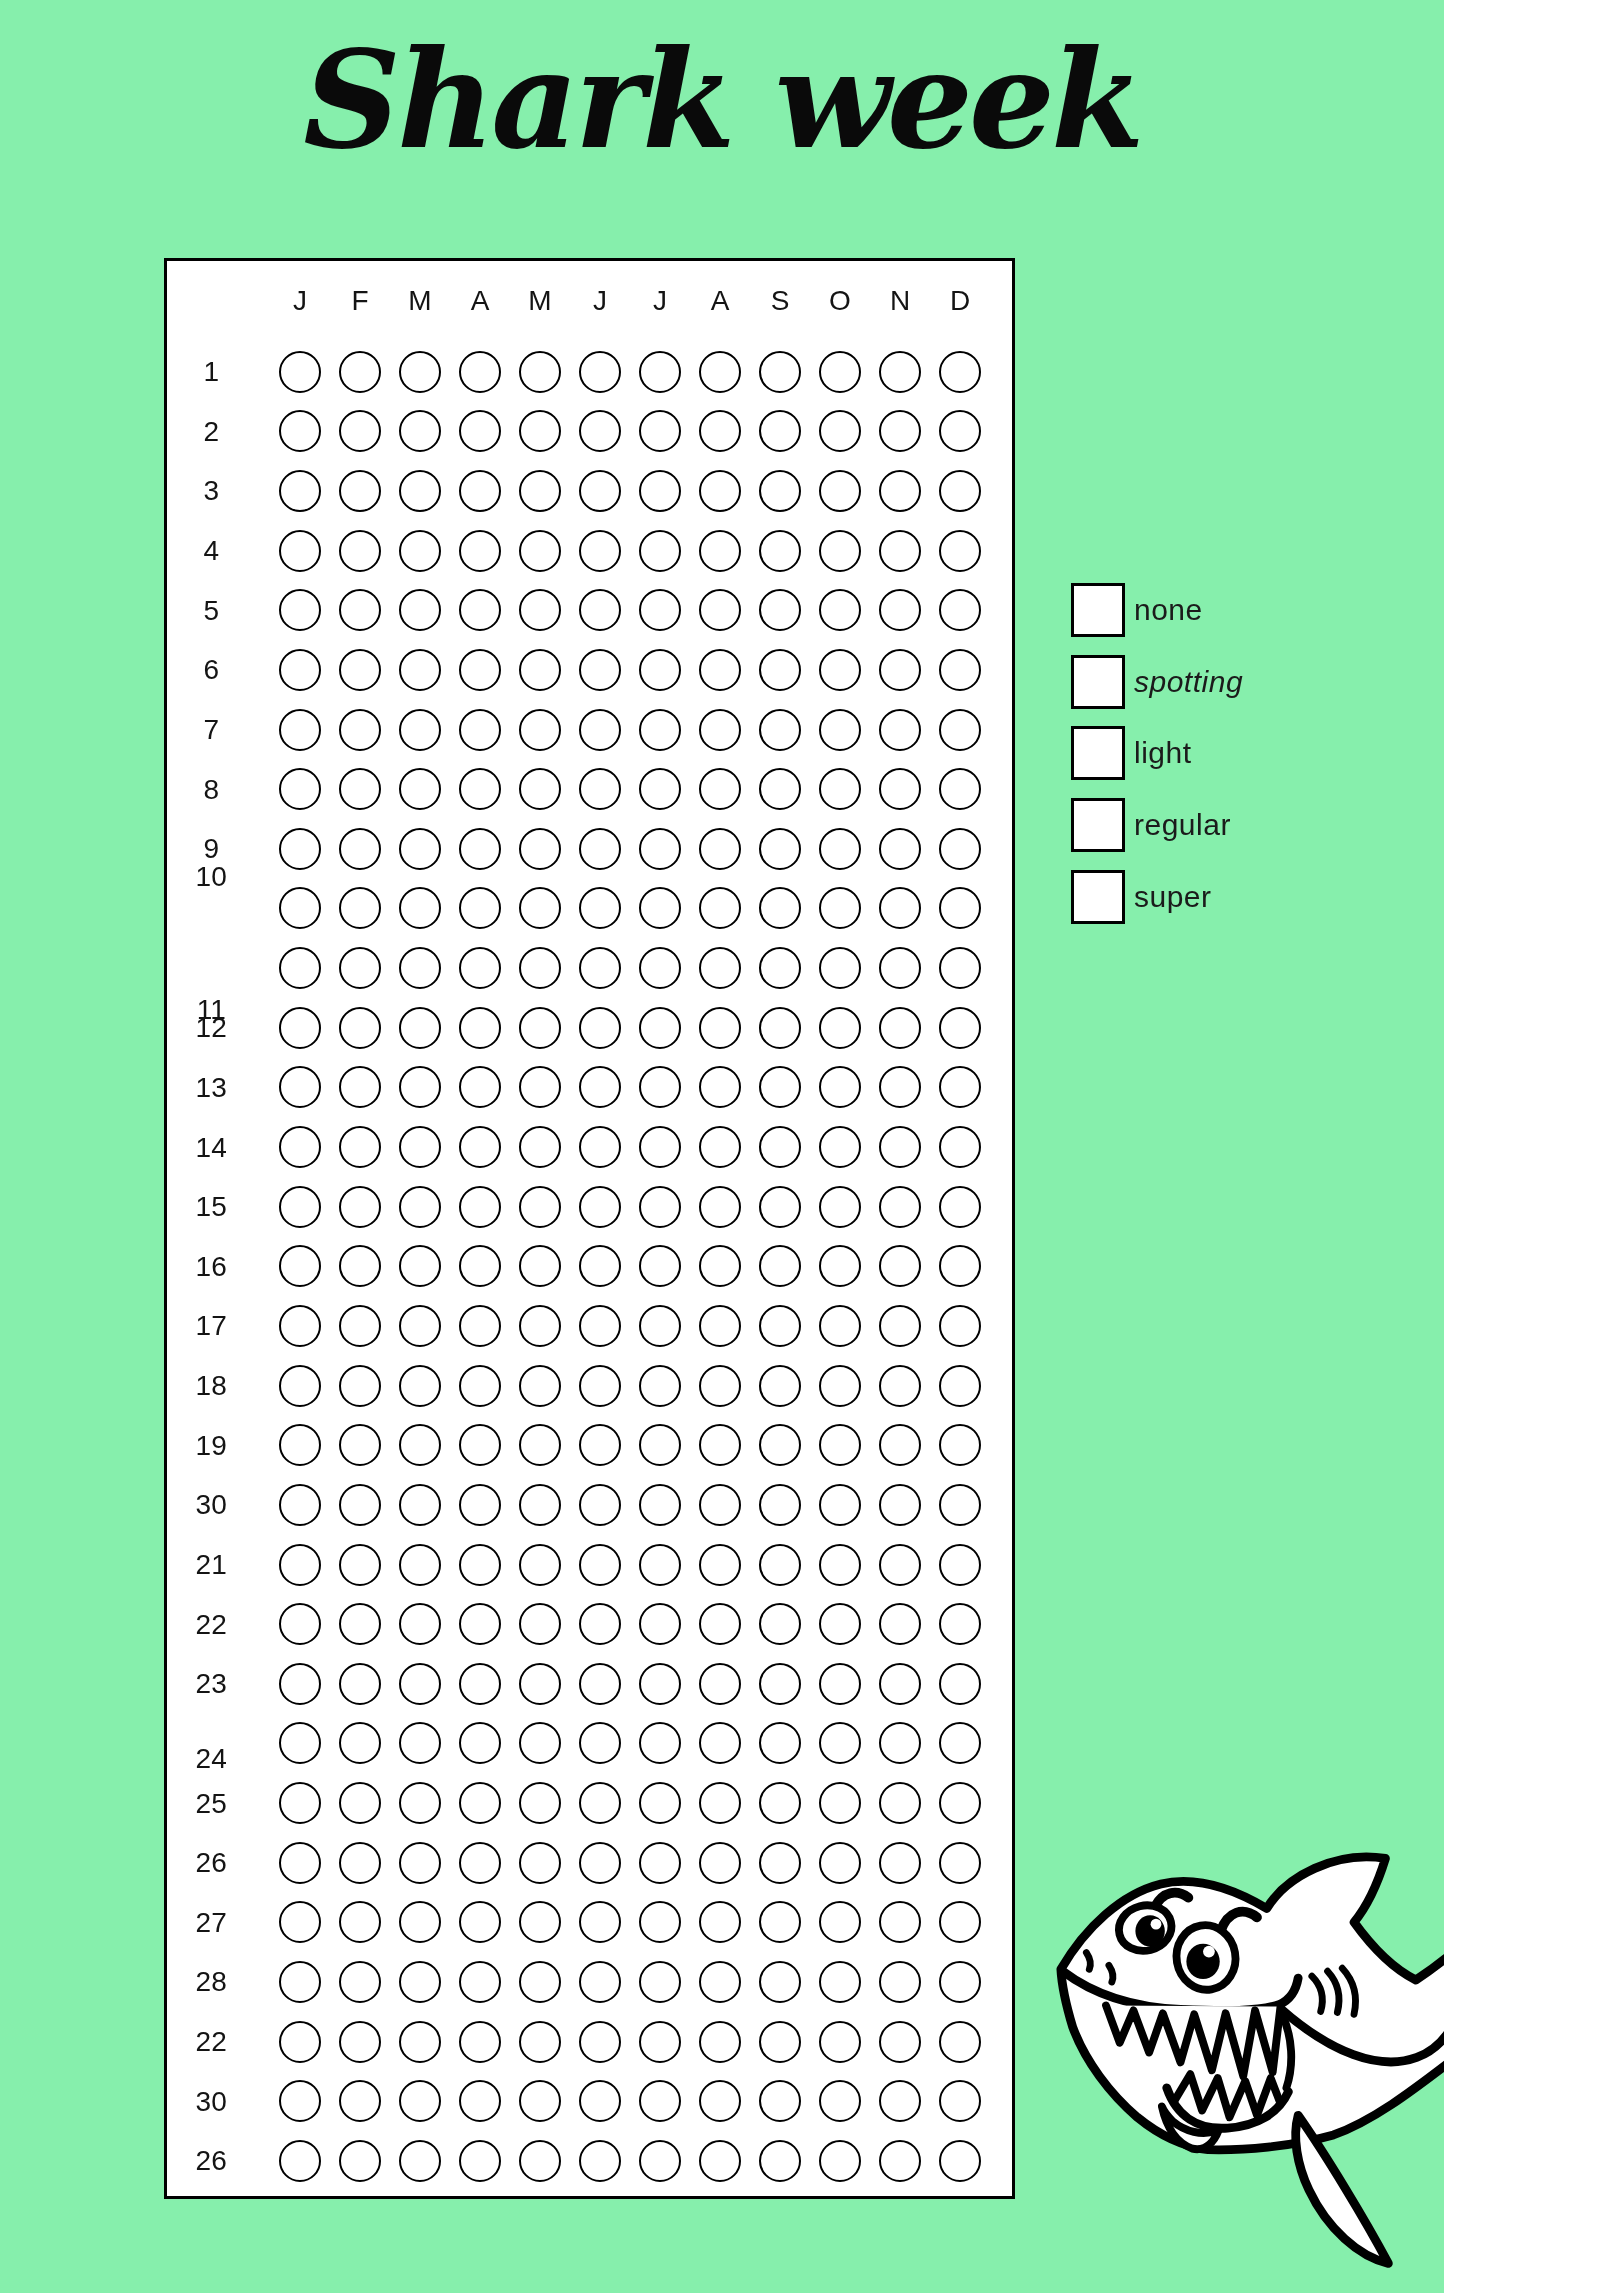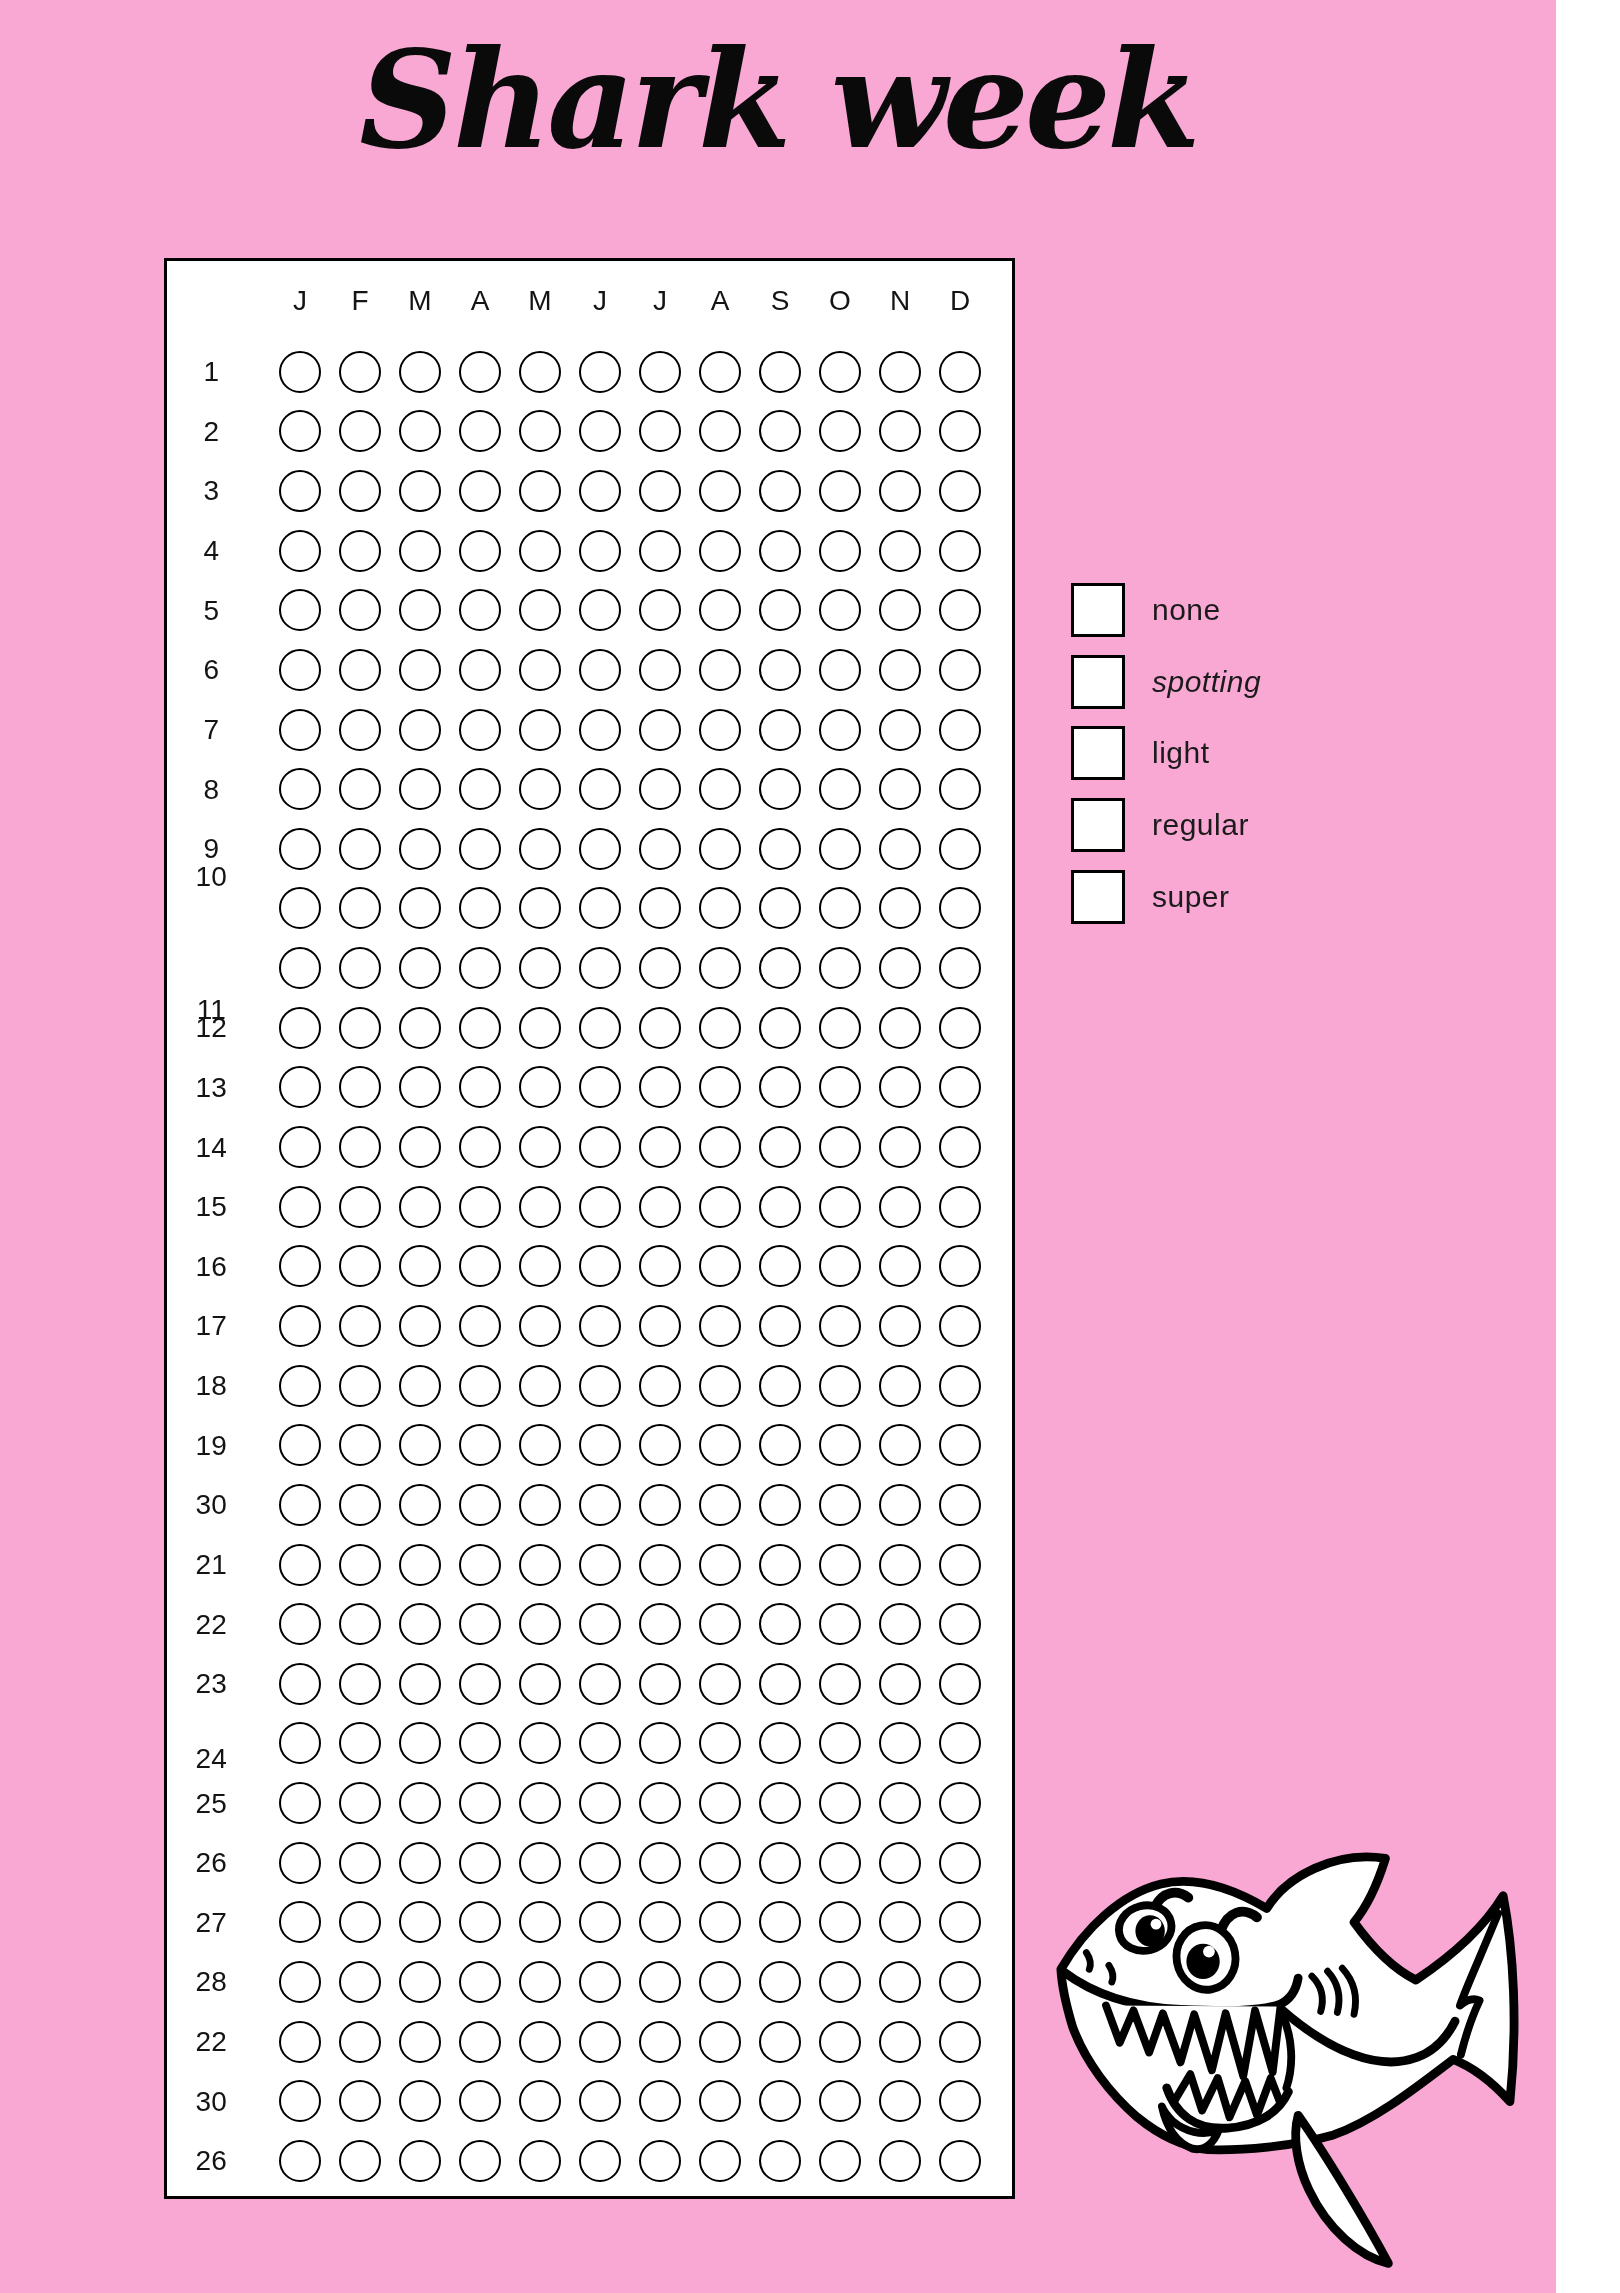--- a/index.html
+++ b/index.html
@@ -1,20 +1,20 @@
 <!DOCTYPE html>
 <html><head>
 <meta charset="utf-8">
 <title>Shark week</title>
 <style>
   html,body{margin:0;padding:0;background:#ffffff;}
   .page{
     position:relative;
-    width:1556px;height:2294px;
-    background:#f9a8d4;
+    width:1444px;height:2294px;
+    background:#86efac;
     overflow:hidden;
     font-family:"Liberation Sans",sans-serif;
     color:#000;
   }
   .title{
     position:absolute;
     top:21.6px;left:0;width:100%;
     margin:0;
     text-align:center;
     font-family:"DejaVu Serif",serif;
@@ -73,21 +73,21 @@
     align-items:center;
   }
   .legend-box{
     width:54px;height:54px;
     border:3.9px solid #000;
     box-sizing:border-box;
     background:#fff;
     flex:0 0 auto;
   }
   .legend-label{
-    margin-left:27px;
+    margin-left:9px;
     font-size:30px;
     font-weight:400;
     letter-spacing:0.5px;
     color:#1b1b1b;
     white-space:nowrap;
   }
   .shark{
     position:absolute;
     left:1051px;top:1831px;
     width:510px;height:451px;

